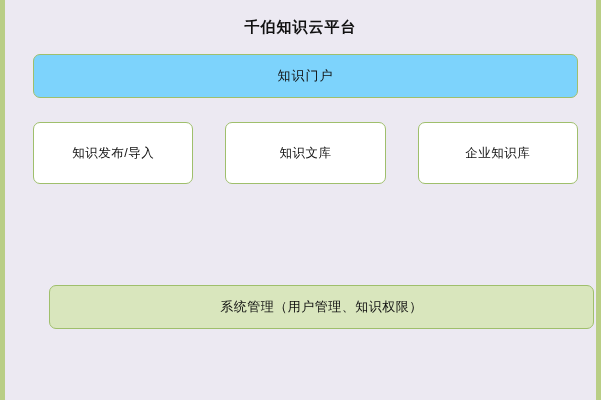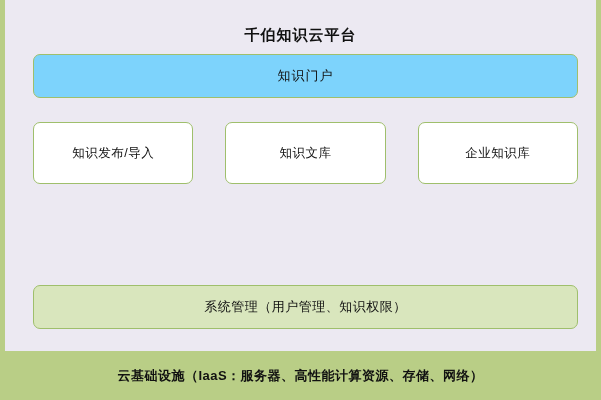--- a/index.html
+++ b/index.html
@@ -20,21 +20,21 @@
     background: #ece9f2;
     box-sizing: border-box;
     border-left: 5px solid #b9ce86;
     border-right: 5px solid #b9ce86;
   }
   .title {
     text-align: center;
     font-size: 15px;
     font-weight: bold;
     color: #111111;
-    padding-top: 26px;
+    padding-top: 18px;
     letter-spacing: 1px;
   }
   .portal-band {
     position: absolute;
     left: 28px;
     top: 54px;
     width: 545px;
     height: 44px;
     background: #7dd3fc;
     border: 1.5px solid #9fbf6c;
@@ -70,21 +70,21 @@
     display: flex;
     align-items: center;
     justify-content: center;
     font-size: 12.5px;
     color: #111111;
     letter-spacing: 0.5px;
     text-align: center;
   }
   .sysmgmt-band {
     position: absolute;
-    left: 28px;
+    left: 44px;
     top: 285px;
     width: 545px;
     height: 44px;
     background: #d9e6bd;
     border: 1.5px solid #9fbf6c;
     border-radius: 7px;
     box-sizing: border-box;
     display: flex;
     align-items: center;
     justify-content: center;
@@ -133,17 +133,14 @@
       </div>
     </div>
 
 
   </div>
 
   <div class="sysmgmt-band">
     <span>系统管理（用户管理、知识权限）</span>
   </div>
 
-  <div class="infra-band">
-    <span>云基础设施（IaaS：服务器、高性能计算资源、存储、网络）</span>
-  </div>
 
 </div>
 
 </body></html>

